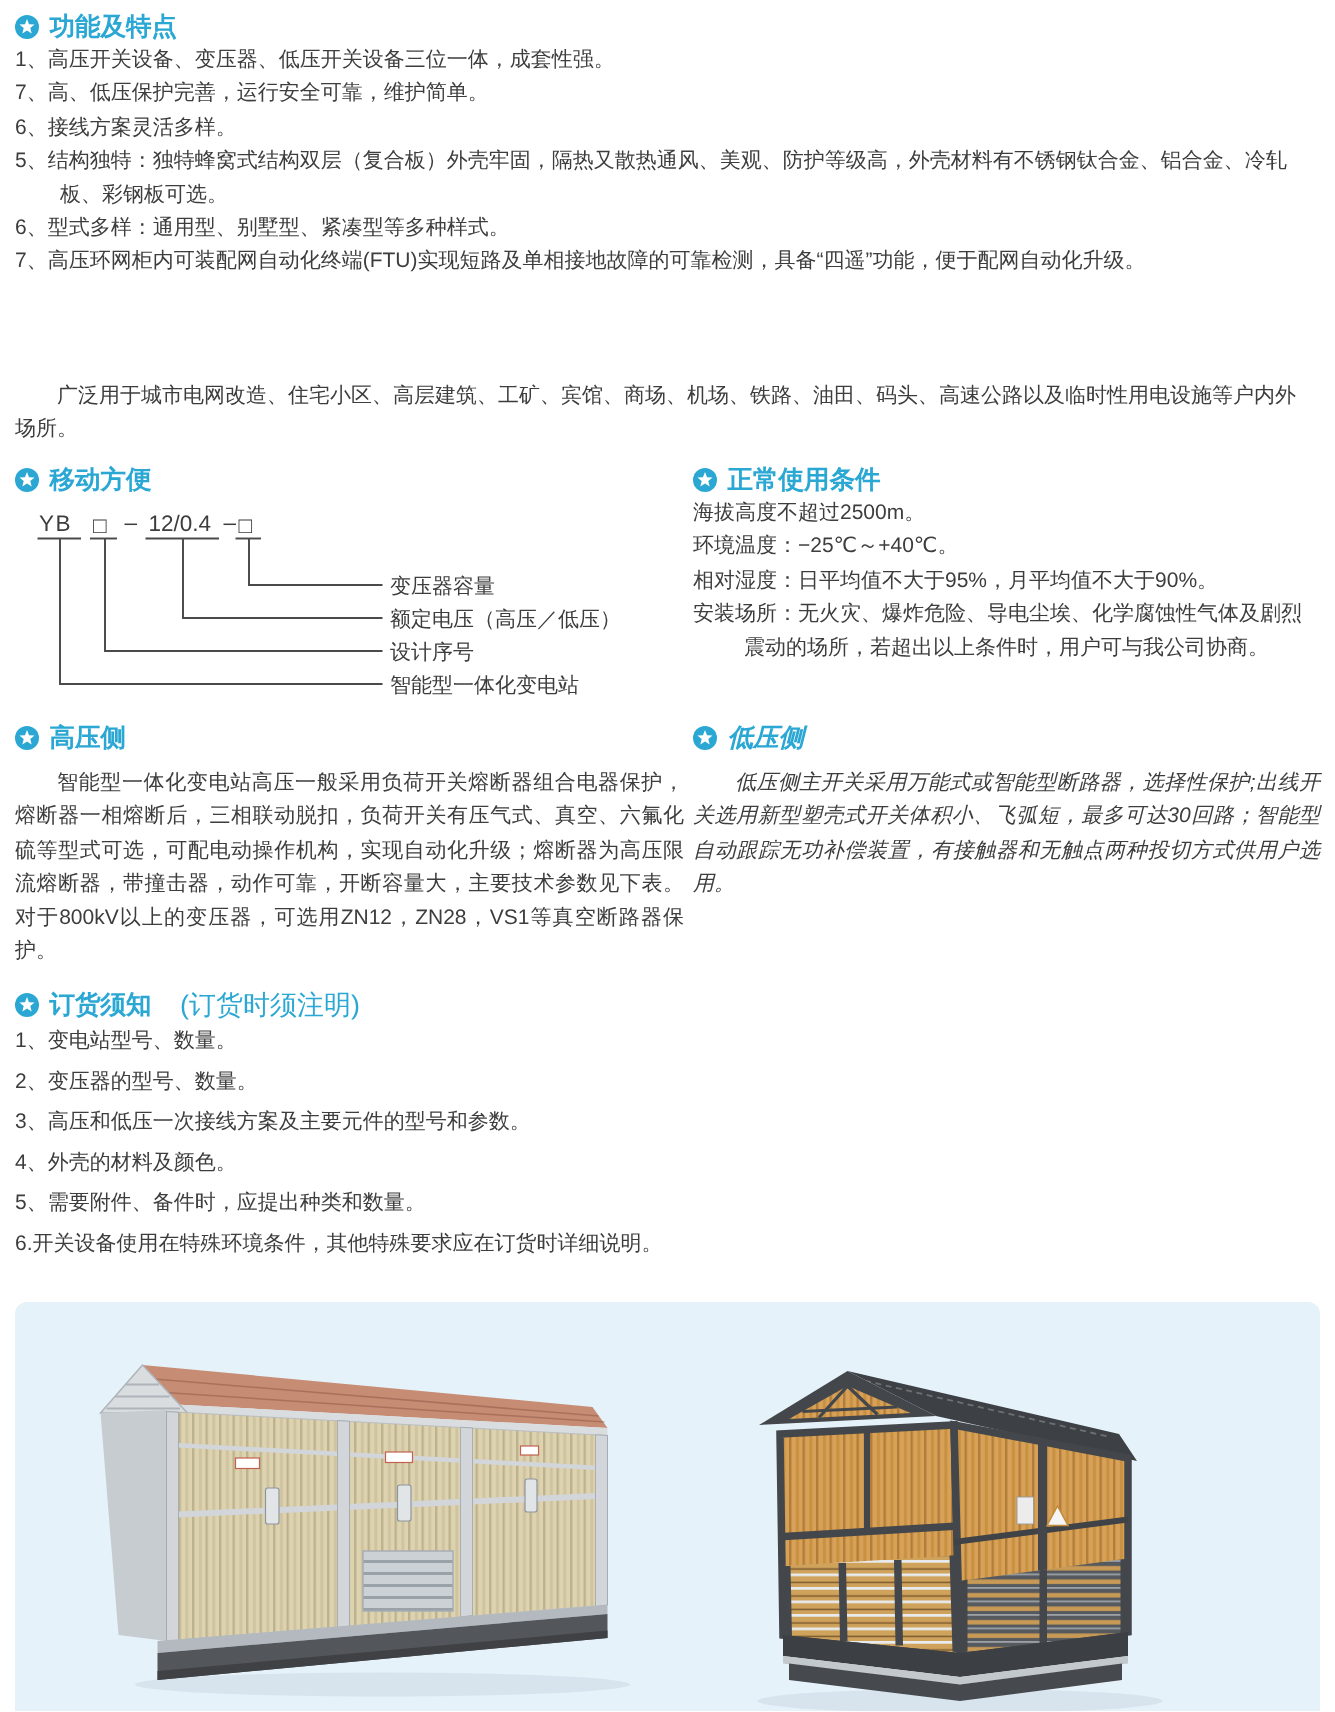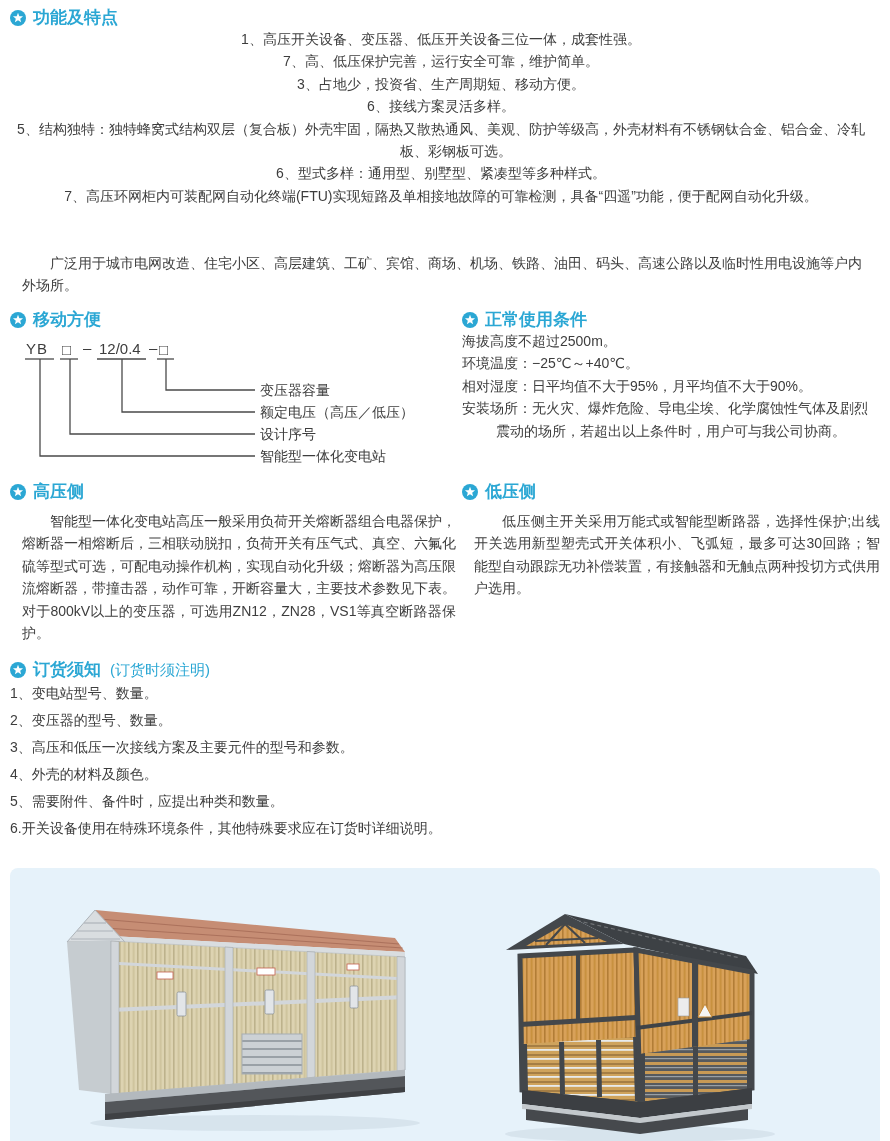--- a/index.html
+++ b/index.html
@@ -2,50 +2,49 @@
 <html><head>
 <meta charset="utf-8">
 <style>
   html,body{margin:0;padding:0;background:#fff;}
   .page{
     position:relative;width:890px;height:1141px;background:#ffffff;overflow:hidden;
     font-family:"Liberation Sans","DejaVu Sans",sans-serif;color:#3d3d3d;
   }
   .abs{position:absolute;}
   .sec-head{display:flex;align-items:center;gap:7px;color:#2ba7d4;font-size:17px;font-weight:bold;line-height:20px;}
-  .sec-head .note{font-size:15px;font-weight:normal;color:#2ba7d4;margin-left:2px;}
+  .sec-head .note{font-size:18px;font-weight:normal;color:#2ba7d4;margin-left:12px;}
   .star{width:16px;height:16px;flex:0 0 16px;display:block;}
   ul.plain{list-style:none;margin:0;padding:0;}
   .feat-list{margin-top:11px;font-size:14px;line-height:22.4px;}
-  .feat-list li{padding-left:30px;text-indent:-30px;text-align:center;}
+  .feat-list li{padding-left:30px;text-indent:-30px;}
   .cond-list{margin-top:9px;font-size:14px;line-height:22.4px;}
   .cond-list li{padding-left:34px;text-indent:-34px;}
   .order-list{margin-top:9px;font-size:14px;line-height:27px;}
-  .para{margin:12px 0 0 12px;font-size:14px;line-height:22.4px;text-indent:2em;}
+  .para{margin:12px 0 0 0;font-size:14px;line-height:22.4px;text-indent:2em;}
   .para.just{text-align:justify;margin-top:8px;}
   .photo-panel{left:10px;top:868px;width:870px;height:273px;background:#e6f2fa;border-radius:8px 8px 0 0;}
   svg text{font-family:"Liberation Sans","DejaVu Sans",sans-serif;}
 </style>
 </head>
 <body>
 
 <div class="page">
 
   <div class="abs" style="left:10px;top:8px;width:862px;">
     <div class="sec-head">
       <svg class="star" viewBox="0 0 16 16">
         <circle cx="8" cy="8" r="8" fill="#2ba7d4"></circle>
         <path d="M8 2.7 9.35 6.14 13.04 6.36 10.19 8.71 11.12 12.29 8 10.3 4.88 12.29 5.81 8.71 2.96 6.36 6.65 6.14 Z" fill="#ffffff"></path>
       </svg>
       <span>功能及特点</span>
     </div>
     <ul class="plain feat-list">
       <li>1、高压开关设备、变压器、低压开关设备三位一体，成套性强。</li>
       <li>7、高、低压保护完善，运行安全可靠，维护简单。</li>
-      <li>3、占地少，投资省、生产周期短、移动方便。</li>
       <li>6、接线方案灵活多样。</li>
       <li>5、结构独特：独特蜂窝式结构双层（复合板）外壳牢固，隔热又散热通风、美观、防护等级高，外壳材料有不锈钢钛合金、铝合金、冷轧板、彩钢板可选。</li>
       <li>6、型式多样：通用型、别墅型、紧凑型等多种样式。</li>
       <li>7、高压环网柜内可装配网自动化终端(FTU)实现短路及单相接地故障的可靠检测，具备“四遥”功能，便于配网自动化升级。</li>
     </ul>
   </div>
 
   <div class="abs" style="left:10px;top:240px;width:862px;">
     <p class="para">广泛用于城市电网改造、住宅小区、高层建筑、工矿、宾馆、商场、机场、铁路、油田、码头、高速公路以及临时性用电设施等户内外场所。</p>
   </div>
@@ -106,21 +105,21 @@
     <div class="sec-head">
       <svg class="star" viewBox="0 0 16 16">
         <circle cx="8" cy="8" r="8" fill="#2ba7d4"></circle>
         <path d="M8 2.7 9.35 6.14 13.04 6.36 10.19 8.71 11.12 12.29 8 10.3 4.88 12.29 5.81 8.71 2.96 6.36 6.65 6.14 Z" fill="#ffffff"></path>
       </svg>
       <span>高压侧</span>
     </div>
     <p class="para just">智能型一体化变电站高压一般采用负荷开关熔断器组合电器保护，熔断器一相熔断后，三相联动脱扣，负荷开关有压气式、真空、六氟化硫等型式可选，可配电动操作机构，实现自动化升级；熔断器为高压限流熔断器，带撞击器，动作可靠，开断容量大，主要技术参数见下表。对于800kV以上的变压器，可选用ZN12，ZN28，VS1等真空断路器保护。</p>
   </div>
 
-  <div class="abs" style="left:462px;top:482px;width:418px;">
+  <div class="abs" style="left:462px;top:482px;width:418px;font-style:italic;">
     <div class="sec-head">
       <svg class="star" viewBox="0 0 16 16">
         <circle cx="8" cy="8" r="8" fill="#2ba7d4"></circle>
         <path d="M8 2.7 9.35 6.14 13.04 6.36 10.19 8.71 11.12 12.29 8 10.3 4.88 12.29 5.81 8.71 2.96 6.36 6.65 6.14 Z" fill="#ffffff"></path>
       </svg>
       <span>低压侧</span>
     </div>
     <p class="para just">低压侧主开关采用万能式或智能型断路器，选择性保护;出线开关选用新型塑壳式开关体积小、飞弧短，最多可达30回路；智能型自动跟踪无功补偿装置，有接触器和无触点两种投切方式供用户选用。</p>
   </div>
 

